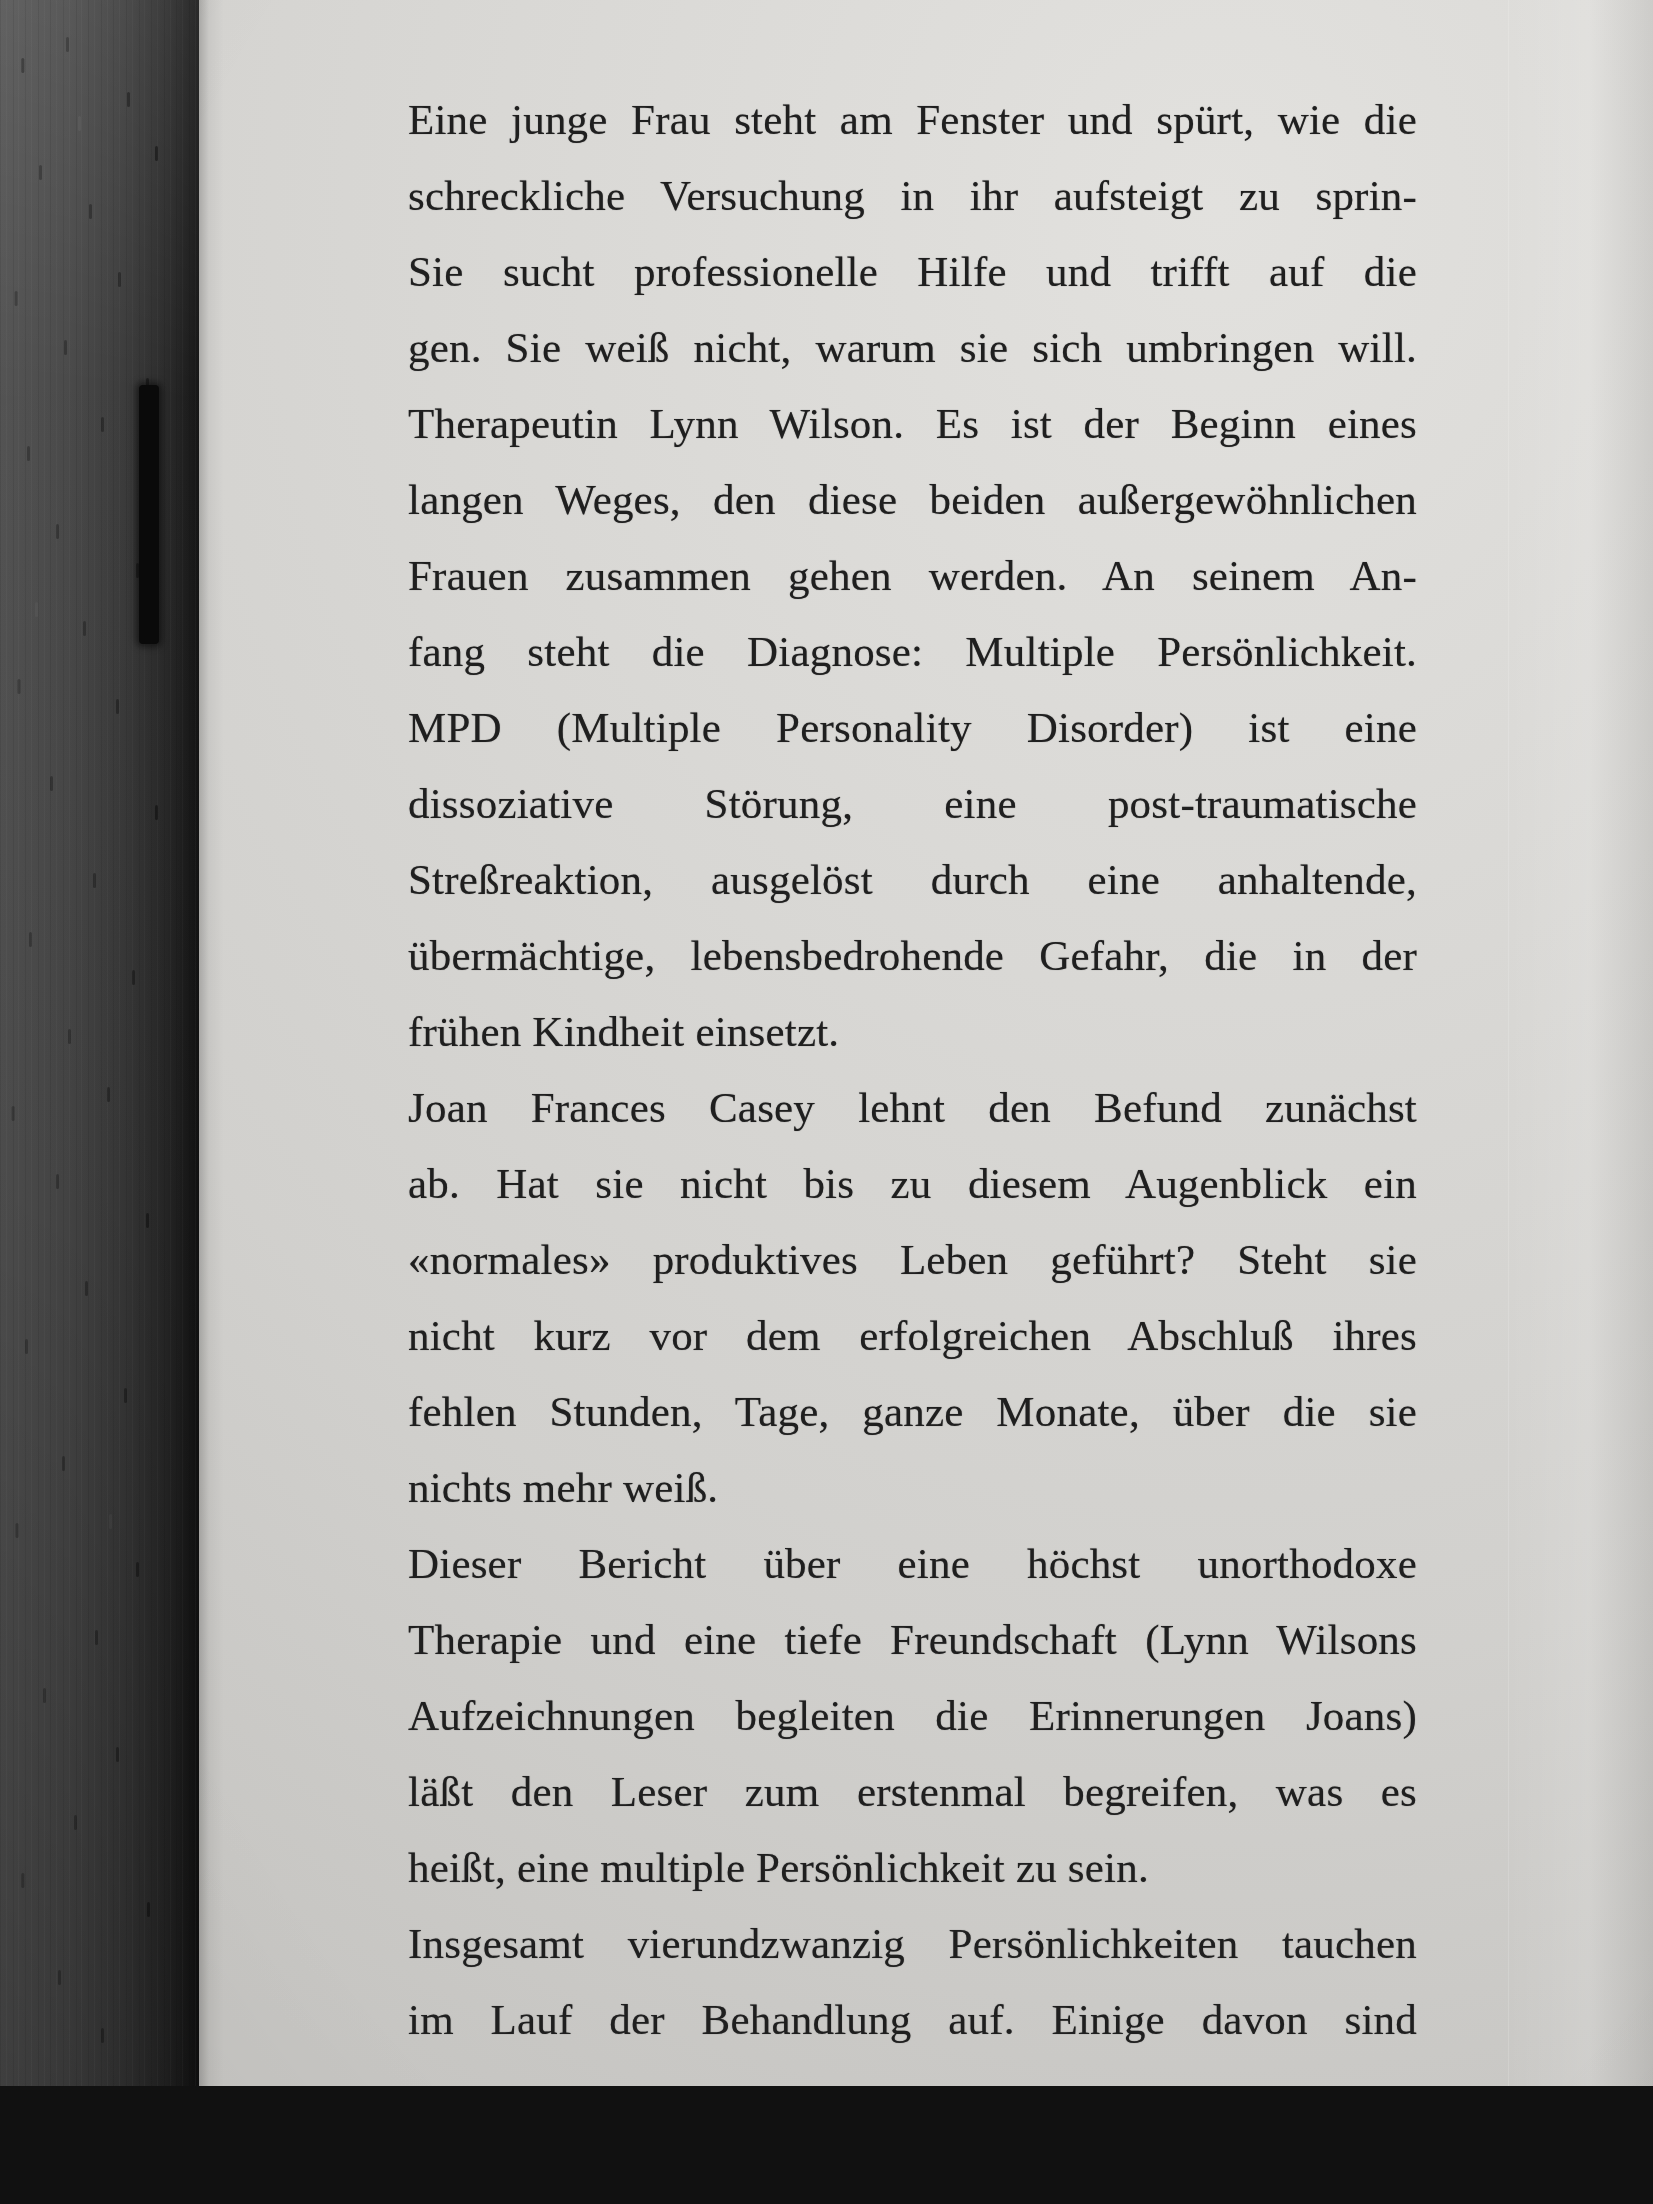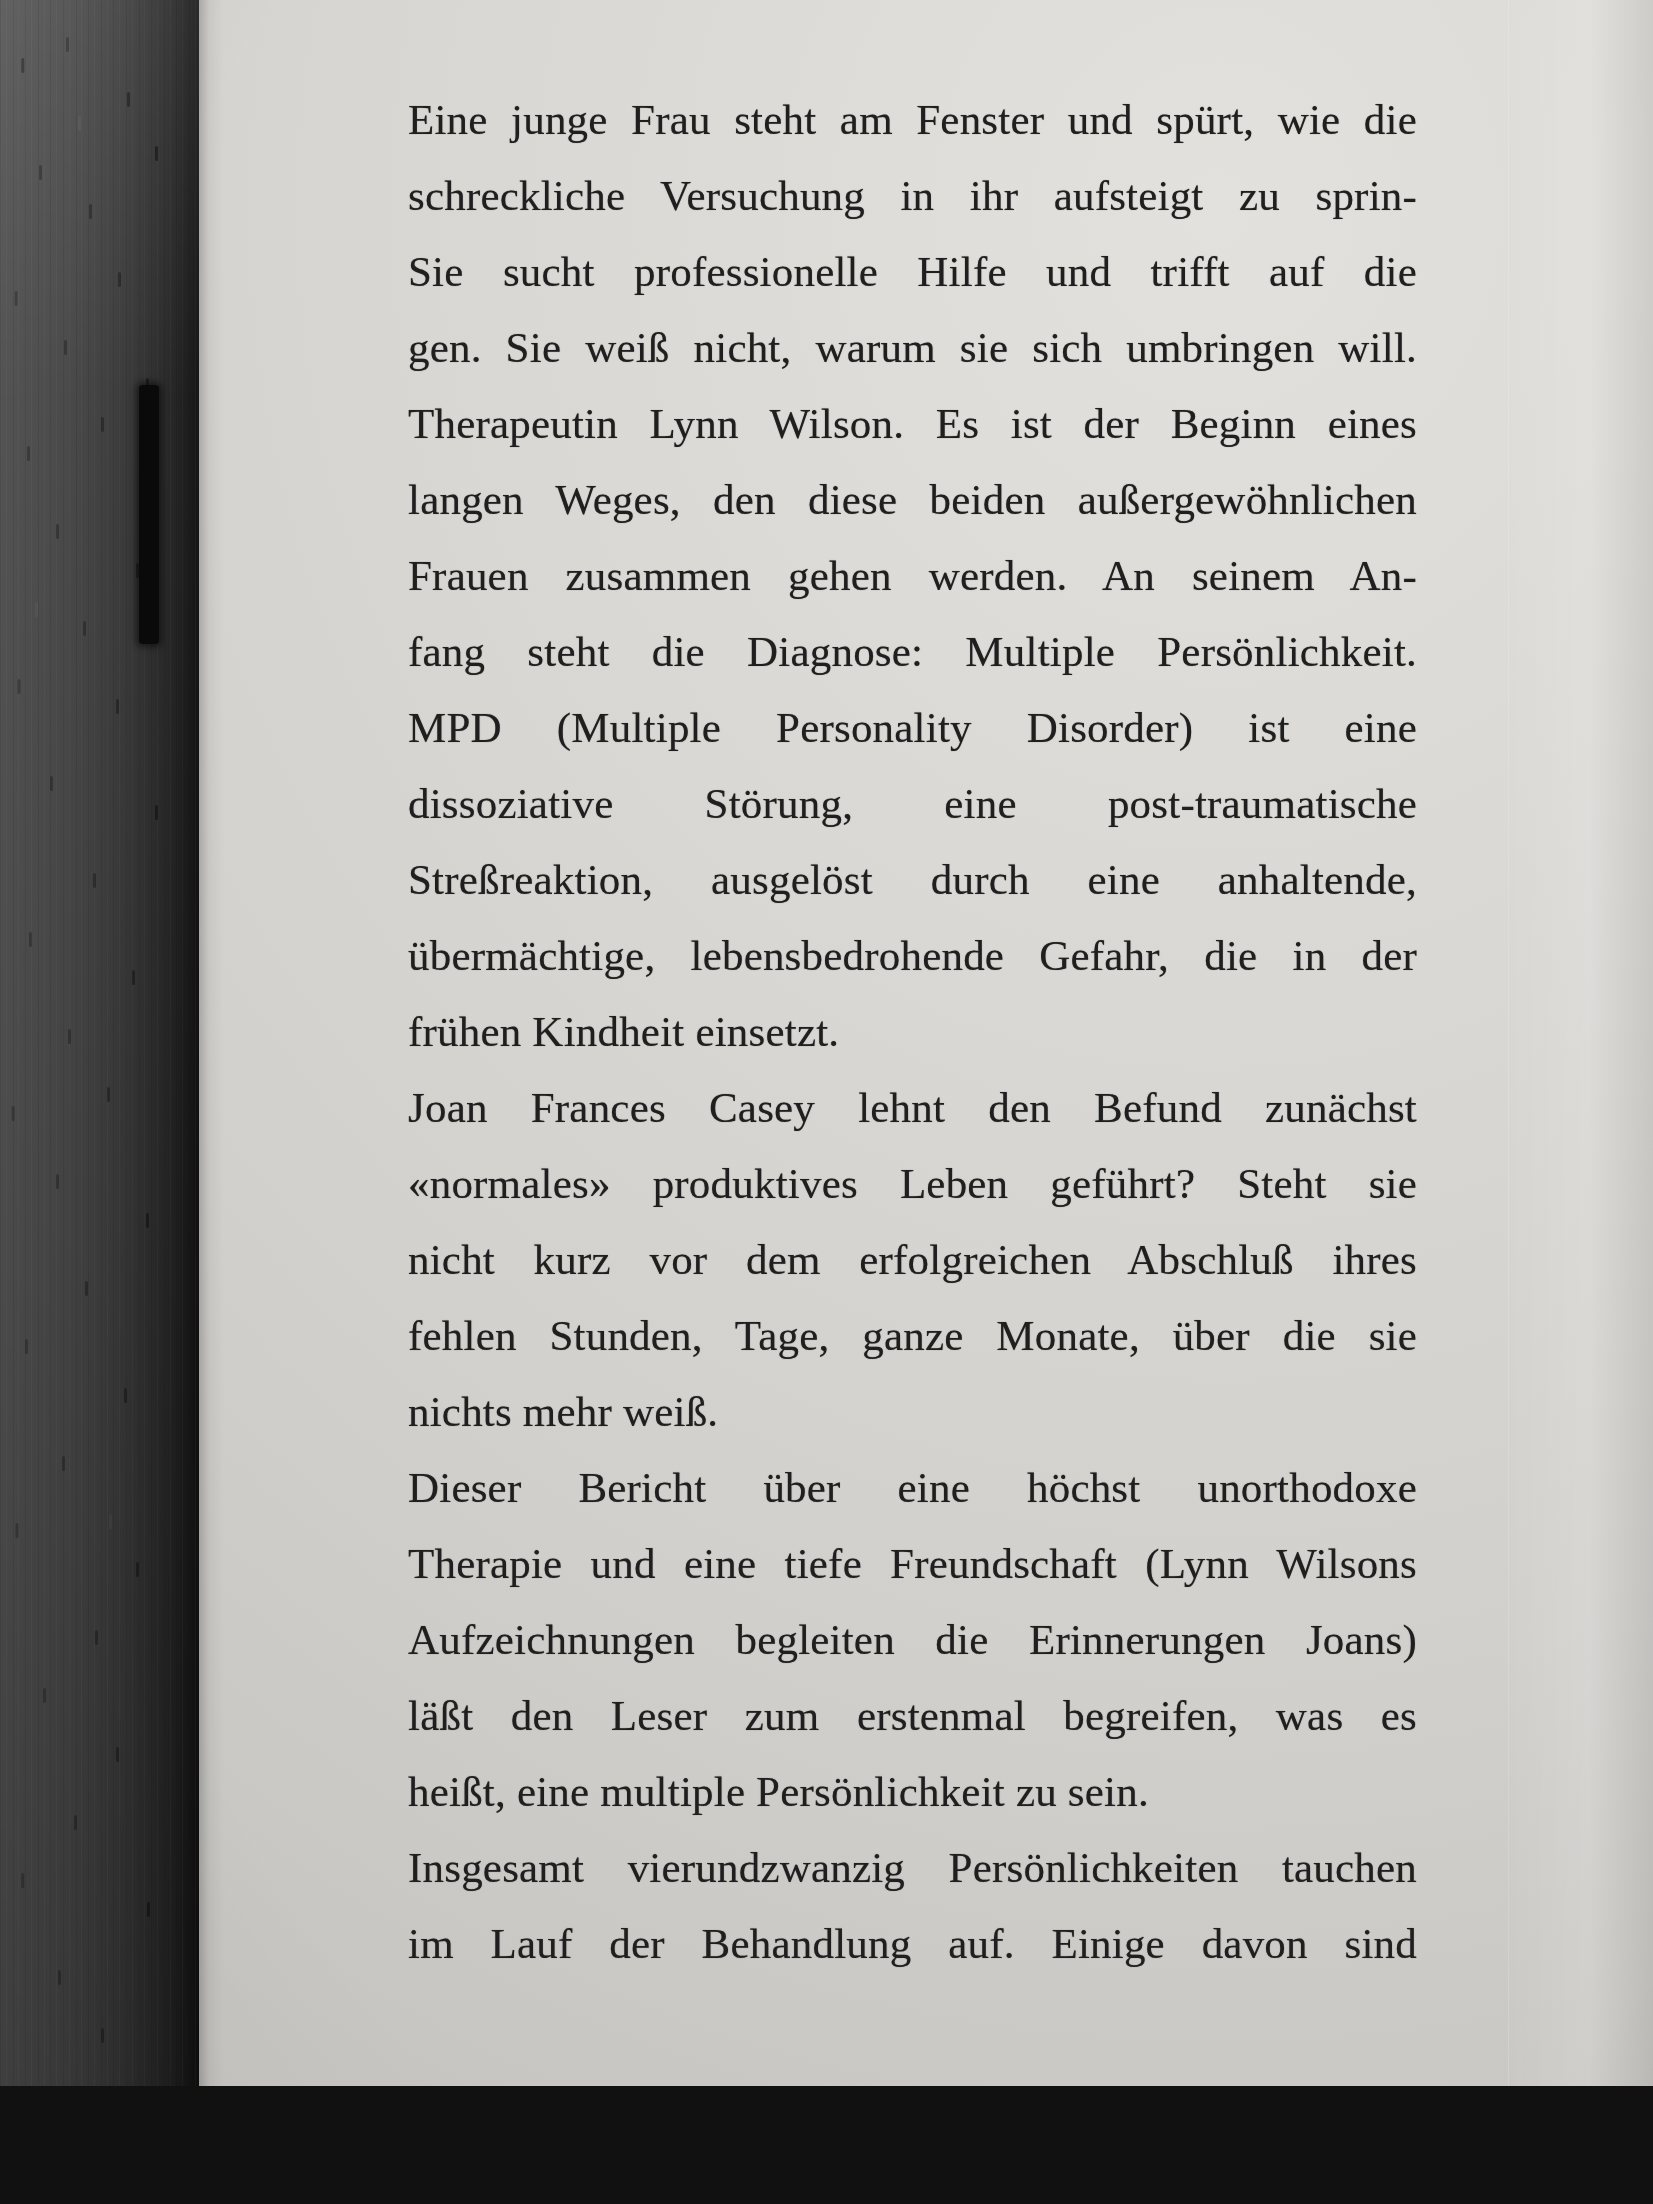--- a/index.html
+++ b/index.html
@@ -128,20 +128,21 @@
     <div class="line">Therapeutin Lynn Wilson. Es ist der Beginn eines</div>
     <div class="line">langen Weges, den diese beiden außergewöhnlichen</div>
     <div class="line">Frauen zusammen gehen werden. An seinem An-</div>
     <div class="line">fang steht die Diagnose: Multiple Persönlichkeit.</div>
     <div class="line">MPD (Multiple Personality Disorder) ist eine</div>
     <div class="line">dissoziative Störung, eine post-traumatische</div>
     <div class="line">Streßreaktion, ausgelöst durch eine anhaltende,</div>
     <div class="line">übermächtige, lebensbedrohende Gefahr, die in der</div>
     <div class="line end">frühen Kindheit einsetzt.</div>
     <div class="line">Joan Frances Casey lehnt den Befund zunächst</div>
+    <div class="line">ab. Hat sie nicht bis zu diesem Augenblick ein</div>
     <div class="line">«normales» produktives Leben geführt? Steht sie</div>
     <div class="line">nicht kurz vor dem erfolgreichen Abschluß ihres</div>
     <div class="line">fehlen Stunden, Tage, ganze Monate, über die sie</div>
     <div class="line end">nichts mehr weiß.</div>
     <div class="line">Dieser Bericht über eine höchst unorthodoxe</div>
     <div class="line">Therapie und eine tiefe Freundschaft (Lynn Wilsons</div>
     <div class="line">Aufzeichnungen begleiten die Erinnerungen Joans)</div>
     <div class="line">läßt den Leser zum erstenmal begreifen, was es</div>
     <div class="line end">heißt, eine multiple Persönlichkeit zu sein.</div>
     <div class="line">Insgesamt vierundzwanzig Persönlichkeiten tauchen</div>

